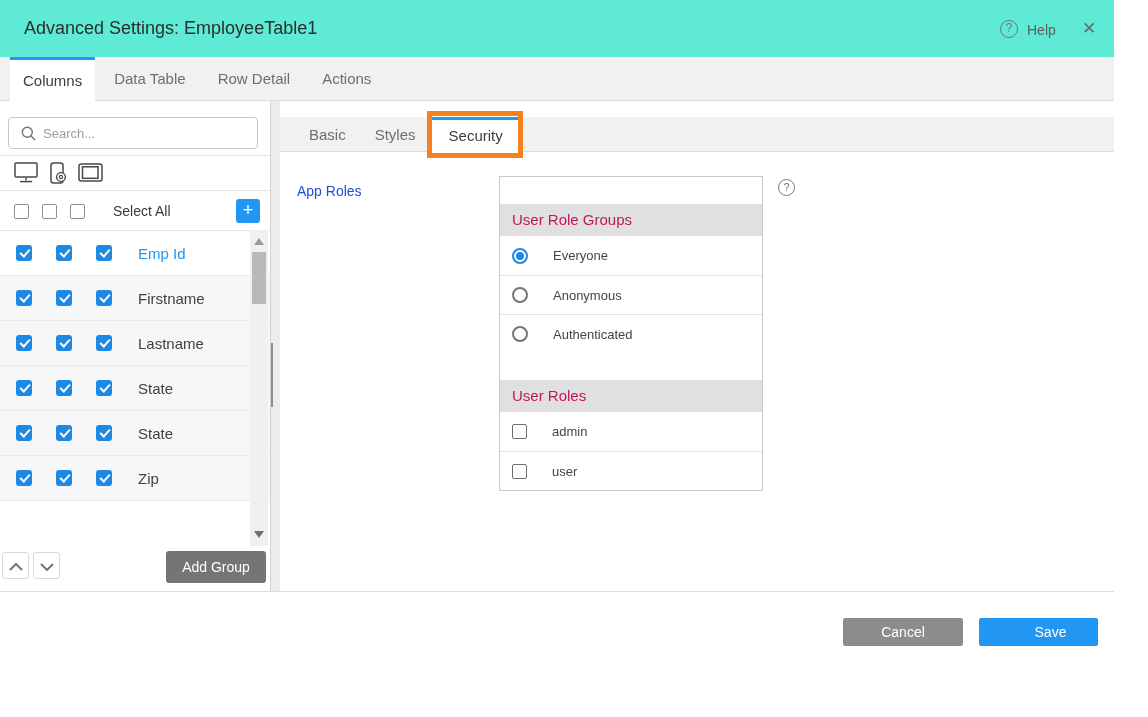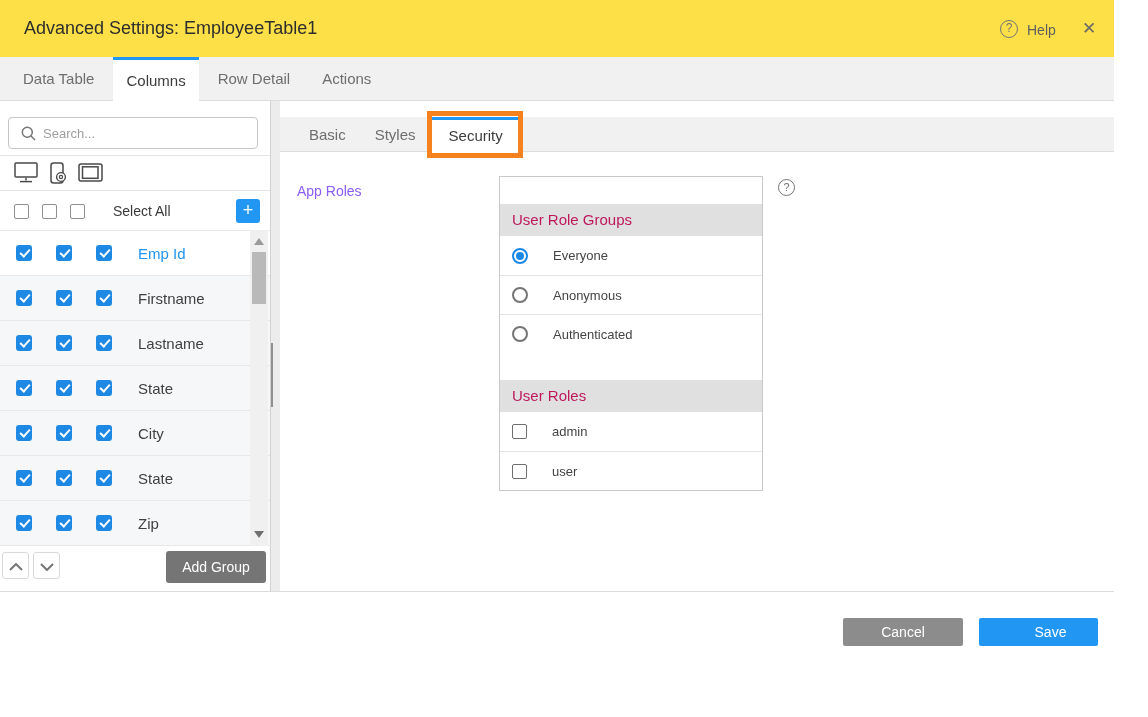--- a/index.html
+++ b/index.html
@@ -1,21 +1,21 @@
 <!DOCTYPE html>
 <html><head>
 <meta charset="utf-8">
 <style>
   * { margin:0; padding:0; box-sizing:border-box; }
   html,body { background:#fff; }
   #app { position:relative; width:1148px; height:717px; background:#fff; overflow:hidden;
          font-family:"Liberation Sans", sans-serif; color:#333; }
 
   
-  .titlebar { position:absolute; left:0; top:0; width:1114px; height:57px; background:#fde047;padding-left:36px; }
+  .titlebar { position:absolute; left:0; top:0; width:1114px; height:57px; background:#5eead4;padding-left:36px; }
   .dialog-title { position:absolute; left:24px; top:0; line-height:57px; font-size:18px; color:#2d2d2d; }
   .help-icon { position:absolute; left:1000px; top:20px; width:18px; height:18px; border:1.5px solid #757575;
                border-radius:50%; color:#757575; font-size:12px; line-height:15px; text-align:center; cursor:pointer; }
   .help-label { position:absolute; left:1027px; top:22px; font-size:14px; color:#5f5f5f; cursor:pointer; }
   .close-icon { position:absolute; left:1082px; top:19px; font-size:17px; color:#6b6b6b; cursor:pointer; line-height:20px; }
 
   
   .tabbar { position:absolute; left:0; top:57px; width:1114px; height:44px; background:#f1f1f1;
             box-shadow: inset 0 -1px 0 #dcdcdc; }
   .tabs { display:flex; margin-left:10px; gap:6px; height:44px; }
@@ -66,21 +66,21 @@
   .splitter-handle { position:absolute; left:0px; top:242px; width:2px; height:64px; background:#8f8f8f; cursor:col-resize; }
 
   
   .subtabbar { position:absolute; left:280px; top:117px; width:834px; height:35px; background:#f1f1f1;
                box-shadow: inset 0 -1px 0 #dcdcdc; }
   .subtabs { display:flex; margin-left:16px; gap:3px; height:35px; }
   .subtab { padding:0 13px; line-height:35px; font-size:15px; color:#6e6e6e; cursor:pointer; }
   .subtab.active { background:#fff; border-top:3px solid #2196f3; line-height:32px; color:#3c3c3c; padding:0 17px; }
   .orange-box { position:absolute; left:427px; top:111px; width:96px; height:47px;
                 border:5px solid #f5821f; z-index:5; pointer-events:none; }
-  .app-roles-label { position:absolute; left:297px; top:183px; font-size:14px; color:#8b5cf6; }
+  .app-roles-label { position:absolute; left:297px; top:183px; font-size:14px; color:#1d4ed8; }
 
   .roles-panel { position:absolute; left:499px; top:176px; width:264px; background:#fff; border:1px solid #c9c9c9; }
   .panel-header { height:32px; background:#e0e0e0; line-height:32px; padding-left:12px; font-size:15px; color:#be185d;margin-top:27px; }
   .panel-row { height:39px; border-top:1px solid #e3e3e3; display:flex; align-items:center;
                padding-left:12px; gap:25px; font-size:13px; color:#444; cursor:pointer; background:#fff; }
   .panel-row:first-child { border-top:none; }
   .radio { width:16px; height:16px; border:2px solid #757575; border-radius:50%; background:#fff; position:relative; flex:none; cursor:pointer; }
   .radio.selected { border-color:#1e88e5; }
   .radio.selected::after { content:''; position:absolute; left:2px; top:2px; width:8px; height:8px;
                background:#1e88e5; border-radius:50%; }
@@ -102,22 +102,22 @@
 
   <div class="titlebar">
     <div class="dialog-title">Advanced Settings: EmployeeTable1</div>
     <div class="help-icon">?</div>
     <div class="help-label">Help</div>
     <div class="close-icon">✕</div>
   </div>
 
   <div class="tabbar">
     <div class="tabs">
+        <div class="tab active">Columns</div>
         <div class="tab">Data Table</div>
-        <div class="tab active">Columns</div>
         <div class="tab">Row Detail</div>
         <div class="tab">Actions</div>
       </div>
   </div>
 
   <div class="sidebar">
     <div class="search-box">
       <span class="search-glyph">
         <svg width="15" height="15" viewBox="0 0 15 15">
             <circle cx="6.3" cy="6.3" r="5" stroke="#757575" fill="none" stroke-width="1.5"></circle>
@@ -184,26 +184,20 @@
         <div class="column-row">
           <span class="cb checked"></span>
           <span class="cb checked"></span>
           <span class="cb checked"></span>
           <span class="column-label">State</span>
         </div>
         <div class="column-row">
           <span class="cb checked"></span>
           <span class="cb checked"></span>
           <span class="cb checked"></span>
-          <span class="column-label">City</span>
-        </div>
-        <div class="column-row">
-          <span class="cb checked"></span>
-          <span class="cb checked"></span>
-          <span class="cb checked"></span>
           <span class="column-label">State</span>
         </div>
         <div class="column-row">
           <span class="cb checked"></span>
           <span class="cb checked"></span>
           <span class="cb checked"></span>
           <span class="column-label">Zip</span>
         </div>
       </div>
 

